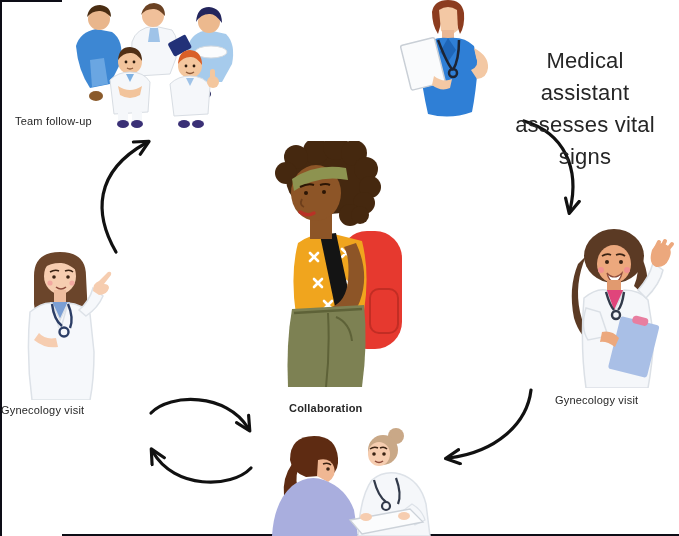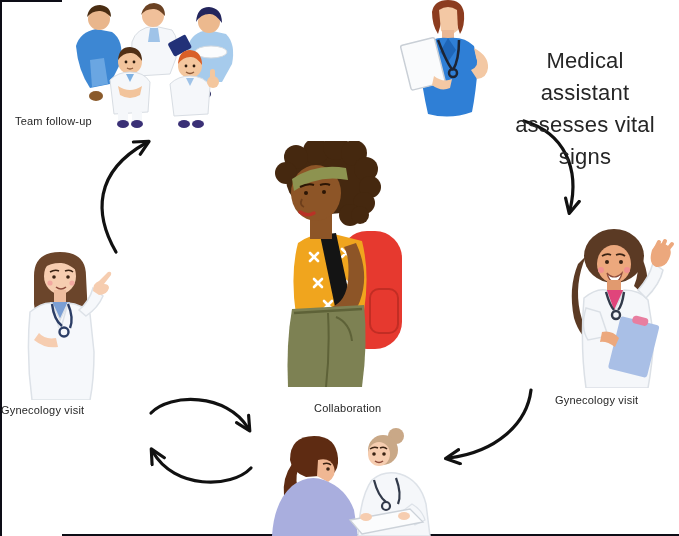--- a/index.html
+++ b/index.html
@@ -248,16 +248,16 @@
       <path d="M88 96 L148 85 L161 98 L100 110 Z" fill="#fbfcfd" stroke="#ccd2d9" stroke-width="1.3"></path>
       <ellipse cx="104" cy="93" rx="6" ry="4" fill="#f6cdb0"></ellipse>
       <ellipse cx="142" cy="92" rx="6" ry="4" fill="#f6cdb0"></ellipse>
     </g>
   </svg>
 
   <div class="label" style="left:15px;top:114px;">Team follow-up</div>
   <div class="label center" style="left:504px;top:45px;width:162px;font-size:22px;">Medical assistant
 assesses vital signs</div>
   <div class="label" style="left:555px;top:393px;">Gynecology visit</div>
-  <div class="label" style="left:314px;top:401px;">Collaboration</div>
+  <div class="label" style="left:289px;top:401px;font-weight:bold;">Collaboration</div>
   <div class="label" style="left:1px;top:403px;">Gynecology visit</div>
 
 </div>
 
 </body></html>

